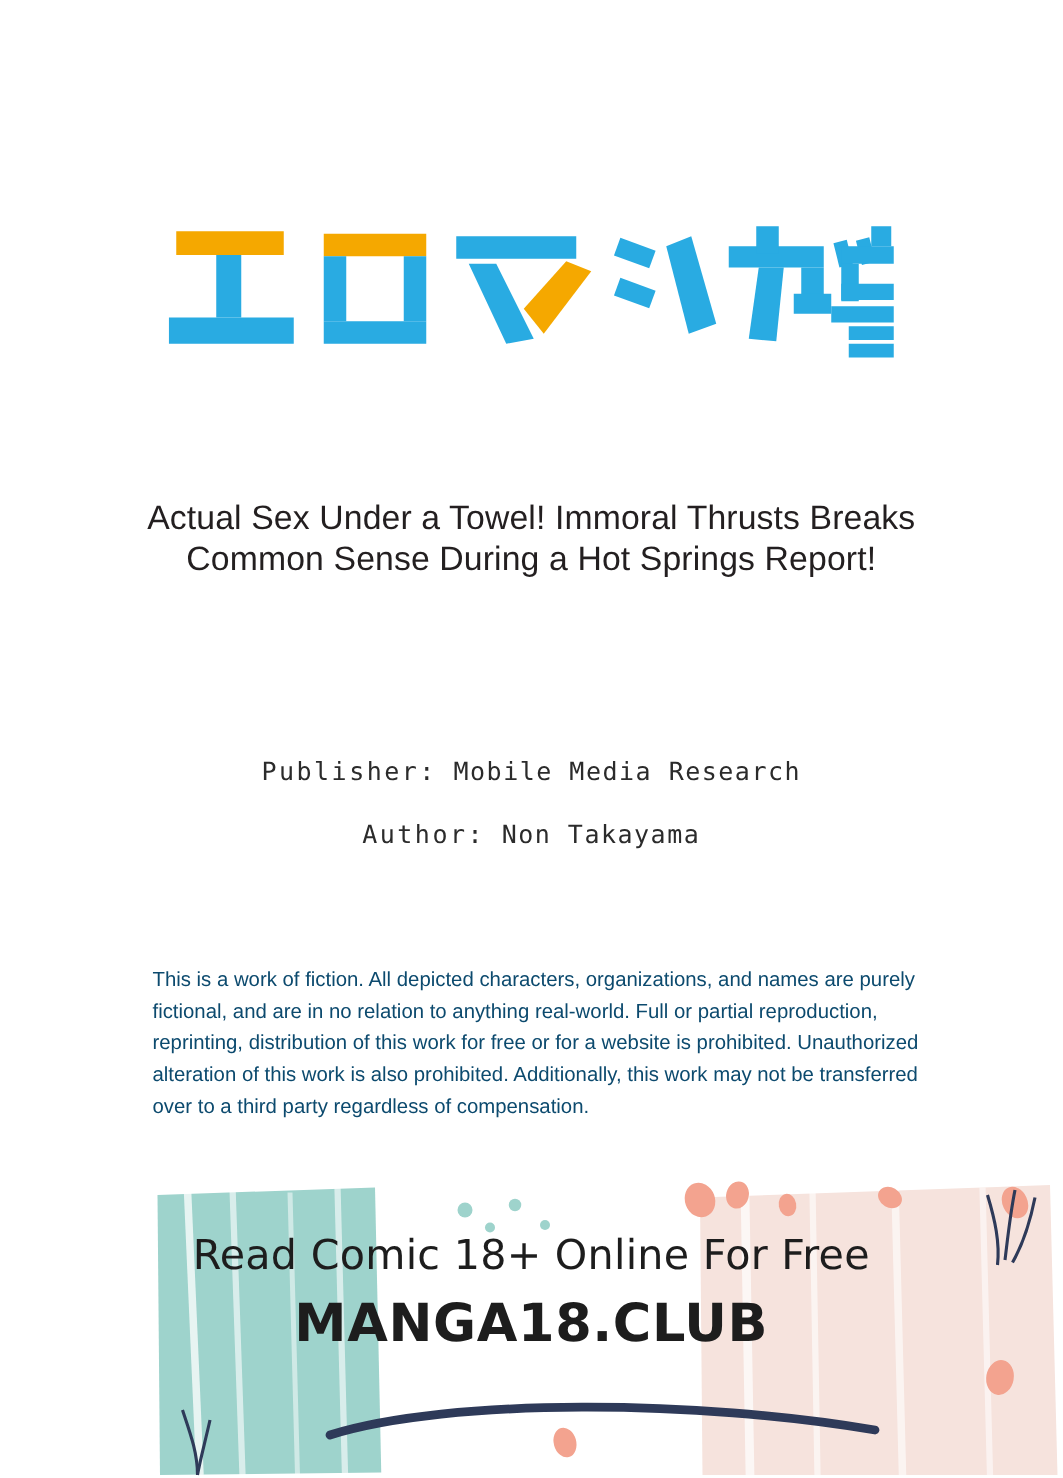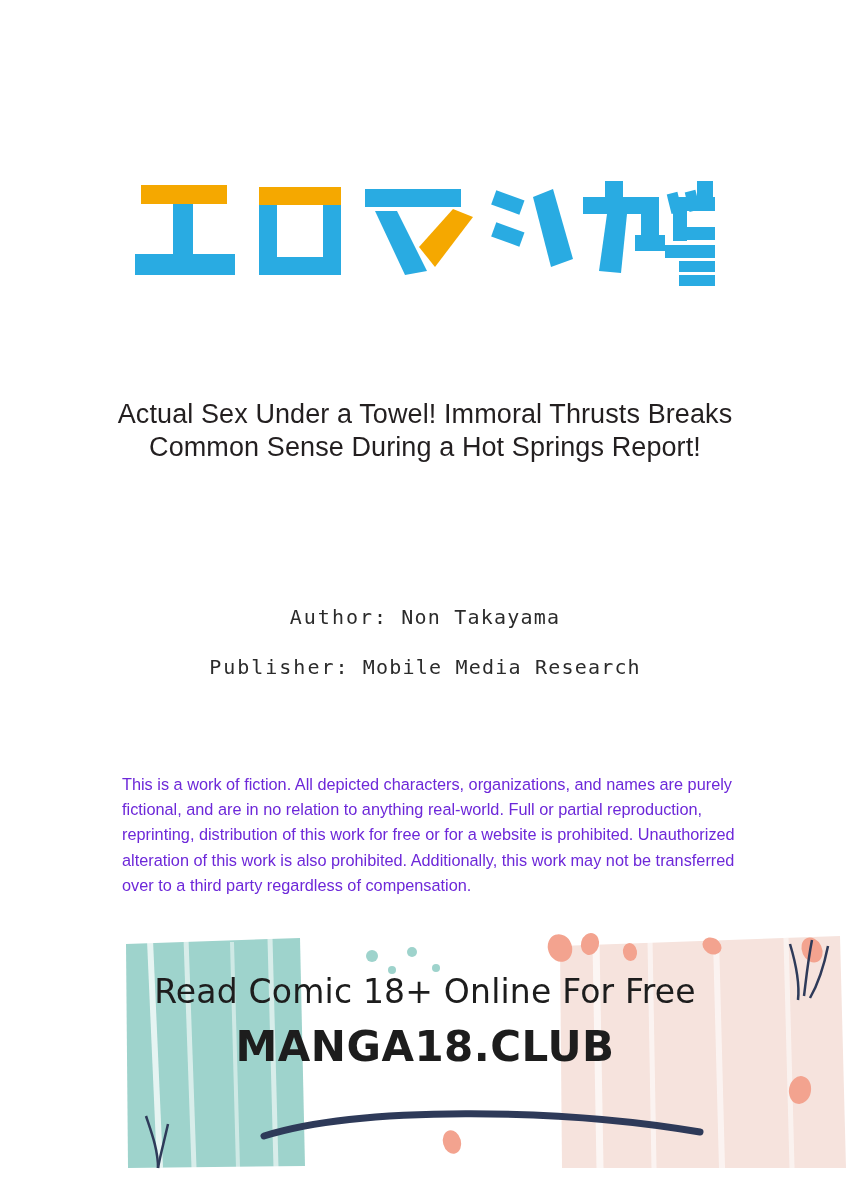--- a/index.html
+++ b/index.html
@@ -67,29 +67,29 @@
   .credit-line .label { letter-spacing: 2px; }
 
   
   .disclaimer {
     position: absolute;
     top: 772px;
     left: 122px;
     width: 615px;
     font-size: 16.3px;
     line-height: 25.2px;
-    color: #6d28d9;
+    color: #0c4a6e;
     text-align: left;
   }
 
   
   .banner {
     position: absolute;
     left: 0;
-    bottom: 12px;
+    bottom: 0;
     width: 850px;
     height: 240px;
     overflow: hidden;
     background: #ffffff;
   }
   .banner svg { position: absolute; left: 0; top: 0; }
 
   .banner-text {
     position: absolute;
     left: 0;
@@ -155,26 +155,26 @@
         <rect x="92" y="86" width="50" height="11" fill="#29ABE2"></rect>
         <rect x="92" y="100" width="50" height="11" fill="#29ABE2"></rect>
       </g>
     </svg>
   </div>
 
   <div class="title">Actual Sex Under a Towel! Immoral Thrusts Breaks Common Sense During a Hot Springs Report!</div>
 
   <div class="credits">
     <div class="credit-line">
+      <span class="label">Publisher:</span>
+      <span>Mobile Media Research</span>
+    </div>
+    <div class="credit-line">
       <span class="label">Author:</span>
       <span>Non Takayama</span>
-    </div>
-    <div class="credit-line">
-      <span class="label">Publisher:</span>
-      <span>Mobile Media Research</span>
     </div>
   </div>
 
   <div class="disclaimer">This is a work of fiction. All depicted characters, organizations, and names are purely fictional, and are in no relation to anything real-world. Full or partial reproduction, reprinting, distribution of this work for free or for a website is prohibited. Unauthorized alteration of this work is also prohibited. Additionally, this work may not be transferred over to a third party regardless of compensation.</div>
 
   <div class="banner">
     <svg width="850" height="240" viewBox="0 0 850 240">
 
       <path d="M126,14 L300,8 L305,236 L128,238 Z" fill="#9ED3CC"></path>
       <path d="M150,10 L160,238" stroke="#ffffff" stroke-width="6" opacity="0.75"></path>

